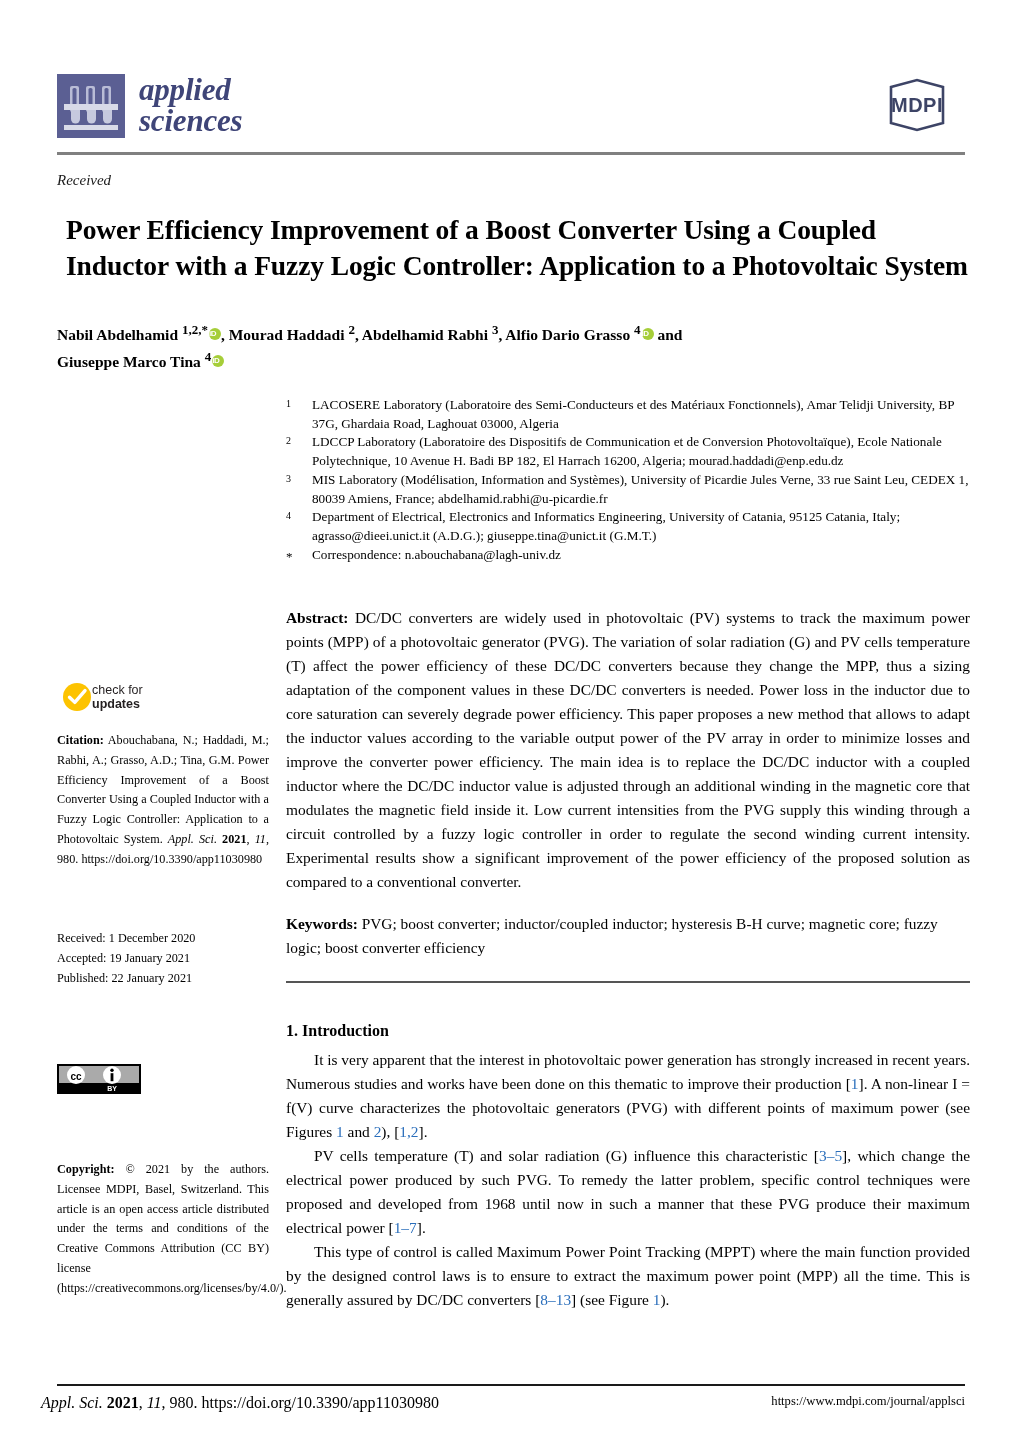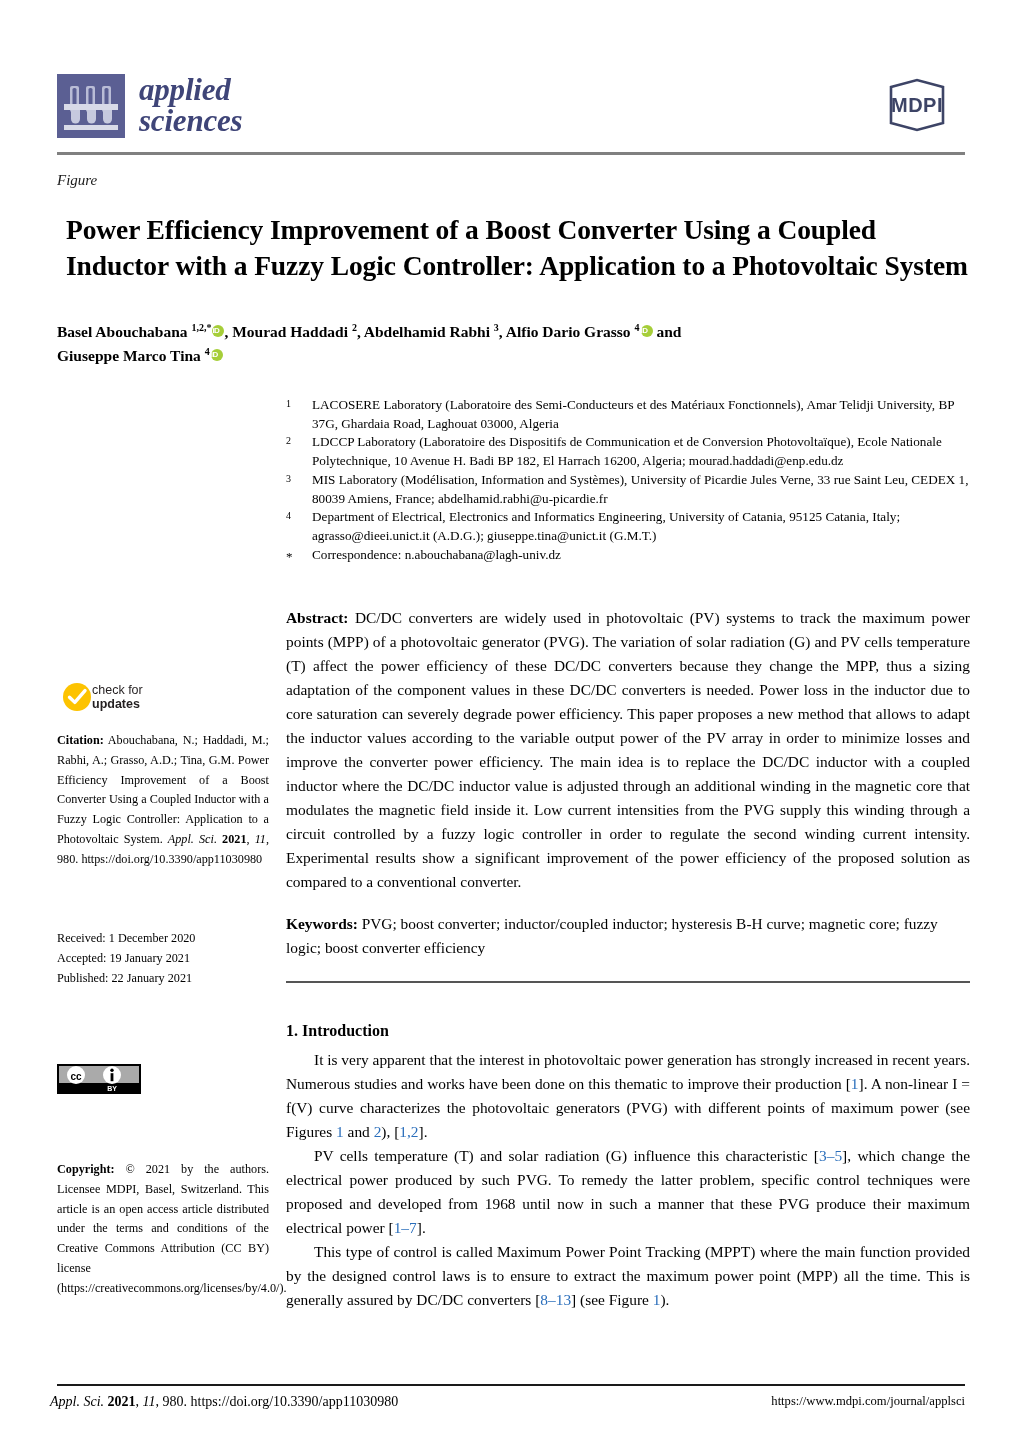--- a/index.html
+++ b/index.html
@@ -100,21 +100,21 @@
   
   .authors {
     position: absolute;
     left: 57px;
     top: 320px;
     width: 910px;
     font-size: 15.5px;
     font-weight: bold;
     line-height: 1.55;
   }
-  sup.aff { font-size: 10px; font-weight: bold; vertical-align: super; text-align: center; }
+  sup.aff { font-size: 13px; font-weight: bold; vertical-align: super; text-align: center; }
   .orcid {
     display: inline-block;
     width: 12px;
     height: 12px;
     border-radius: 50%;
     background: #a6ce39;
     color: #ffffff;
     font-size: 8px;
     font-weight: bold;
     font-family: "Liberation Sans", sans-serif;
@@ -241,23 +241,23 @@
   .rule-foot {
     position: absolute;
     left: 57px;
     top: 1384px;
     width: 908px;
     height: 2px;
     background: #1a1a1a;
   }
   .foot-left {
     position: absolute;
-    left: 50px;
+    left: 41px;
     top: 1394px;
-    font-size: 14px;
+    font-size: 16px;
   }
   .foot-right {
     position: absolute;
     right: 55px;
     top: 1394px;
     font-size: 12.6px;
   }
   .it { font-style: italic; }
   .bd { font-weight: bold; }
 </style>
@@ -299,25 +299,25 @@
     <div class="mdpi-logo">
       <svg width="96" height="54" viewBox="0 0 96 54">
         <path d="M22 9 L48 2 L74 9 L74 45 L48 52 L22 45 Z" fill="none" stroke="#3d4466" stroke-width="2.6"></path>
         <text x="48" y="34" text-anchor="middle" font-family="Liberation Sans, sans-serif" font-size="20" font-weight="bold" fill="#3d4466" letter-spacing="0.5">MDPI</text>
       </svg>
     </div>
   </div>
 
   <div class="rule-top"></div>
 
-  <div class="art-type">Figure</div>
+  <div class="art-type">Received</div>
   <h1 class="title">Power Efficiency Improvement of a Boost Converter Using a Coupled Inductor with a Fuzzy Logic Controller: Application to a Photovoltaic System</h1>
 
   <div class="authors">
-    <div id="author-line-1"><span>Basel Abouchabana </span><sup class="aff">1,2,*</sup><span class="orcid">iD</span><span>, </span><span>Mourad Haddadi </span><sup class="aff">2</sup><span>, </span><span>Abdelhamid Rabhi </span><sup class="aff">3</sup><span>, </span><span>Alfio Dario Grasso </span><sup class="aff">4</sup><span class="orcid">iD</span><span> and</span></div>
+    <div id="author-line-1"><span>Nabil Abdelhamid </span><sup class="aff">1,2,*</sup><span class="orcid">iD</span><span>, </span><span>Mourad Haddadi </span><sup class="aff">2</sup><span>, </span><span>Abdelhamid Rabhi </span><sup class="aff">3</sup><span>, </span><span>Alfio Dario Grasso </span><sup class="aff">4</sup><span class="orcid">iD</span><span> and</span></div>
     <div id="author-line-2"><span>Giuseppe Marco Tina </span><sup class="aff">4</sup><span class="orcid">iD</span></div>
   </div>
 
   <div class="affils" id="affils">
       <div class="aff-row">
         <div class="aff-num">1</div>
         <div class="aff-txt">LACOSERE Laboratory (Laboratoire des Semi-Conducteurs et des Matériaux Fonctionnels), Amar Telidji University, BP 37G, Ghardaia Road, Laghouat 03000, Algeria</div>
       </div>
       <div class="aff-row">
         <div class="aff-num">2</div>

